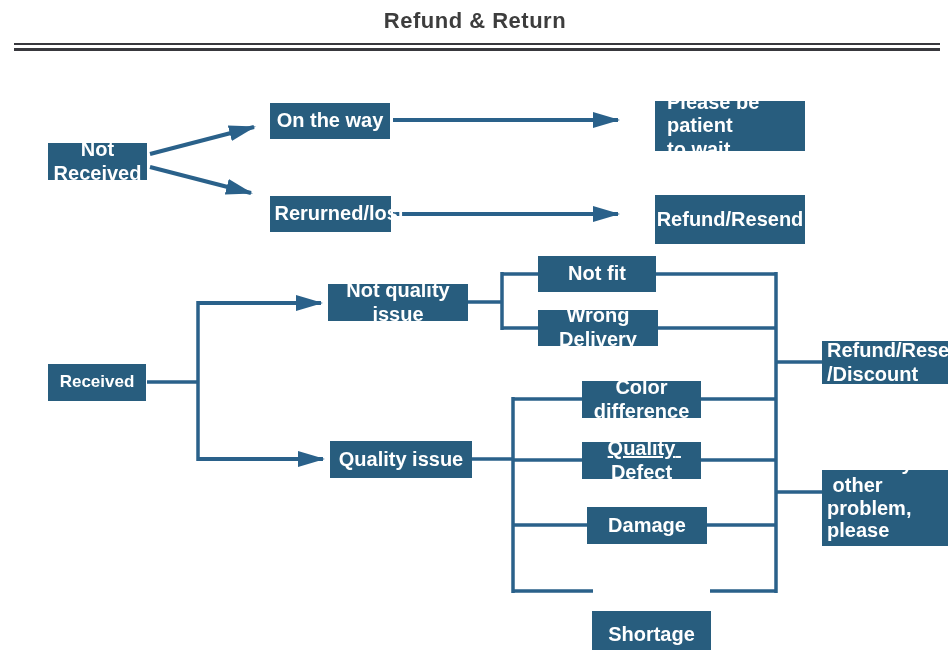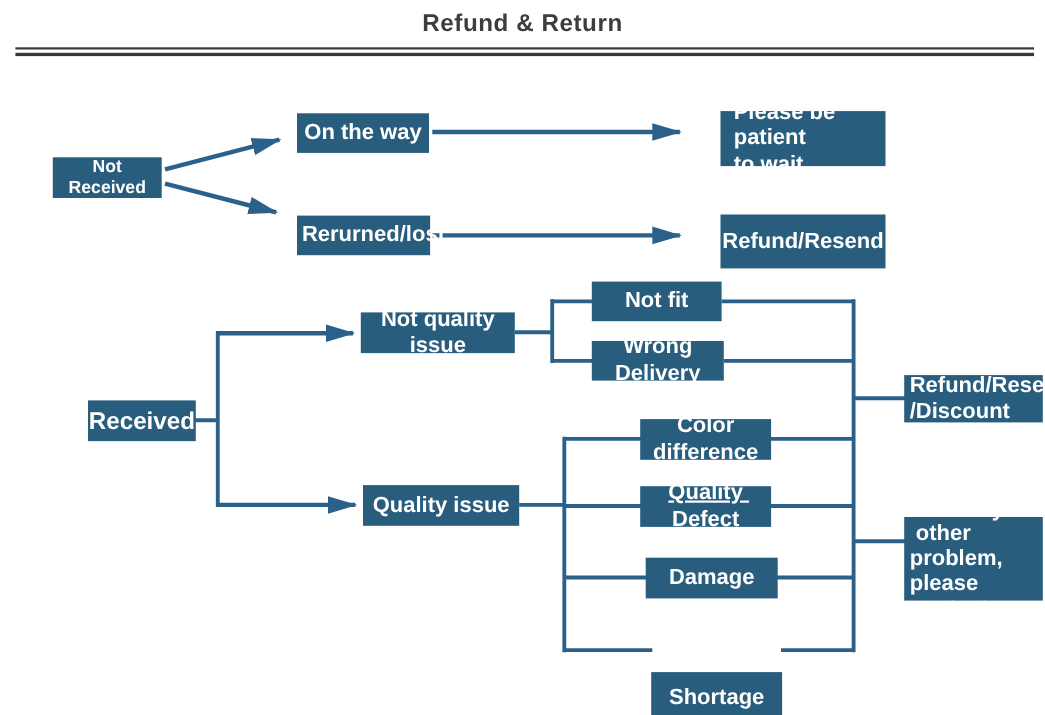--- a/index.html
+++ b/index.html
@@ -67,22 +67,22 @@
     justify-content: center;
     text-align: center;
     white-space: pre-wrap;
   }
   .node.align-left {
     justify-content: flex-start;
     text-align: left;
     padding-left: 8px;
     padding-right: 18px;
   }
-  .node.fs16 { font-size: 16px; }
-  .node.fs17 { font-size: 22px; margin-left: 32px; }
+  .node.fs16 { font-size: 20px; }
+  .node.fs17 { font-size: 17px; }
 </style>
 </head>
 <body>
 
 <div class="canvas">
 
   <h1 class="page-title">Refund &amp; Return</h1>
   <div class="title-divider"></div>
 
   <svg class="connectors" viewBox="0 0 950 650">

